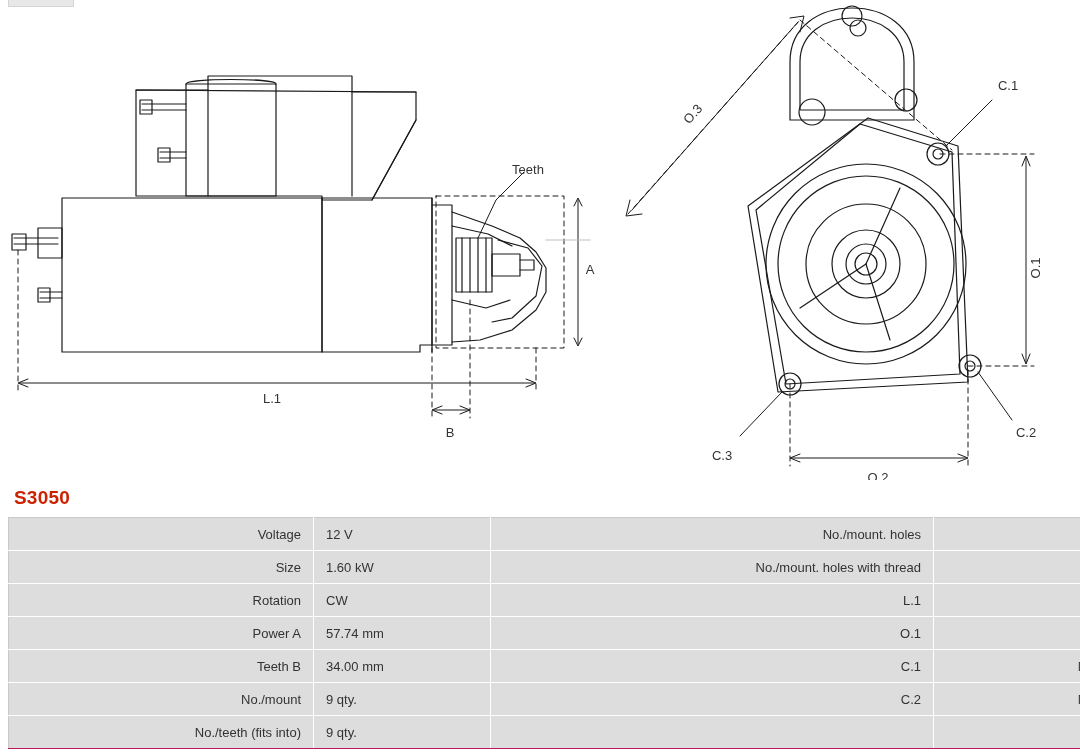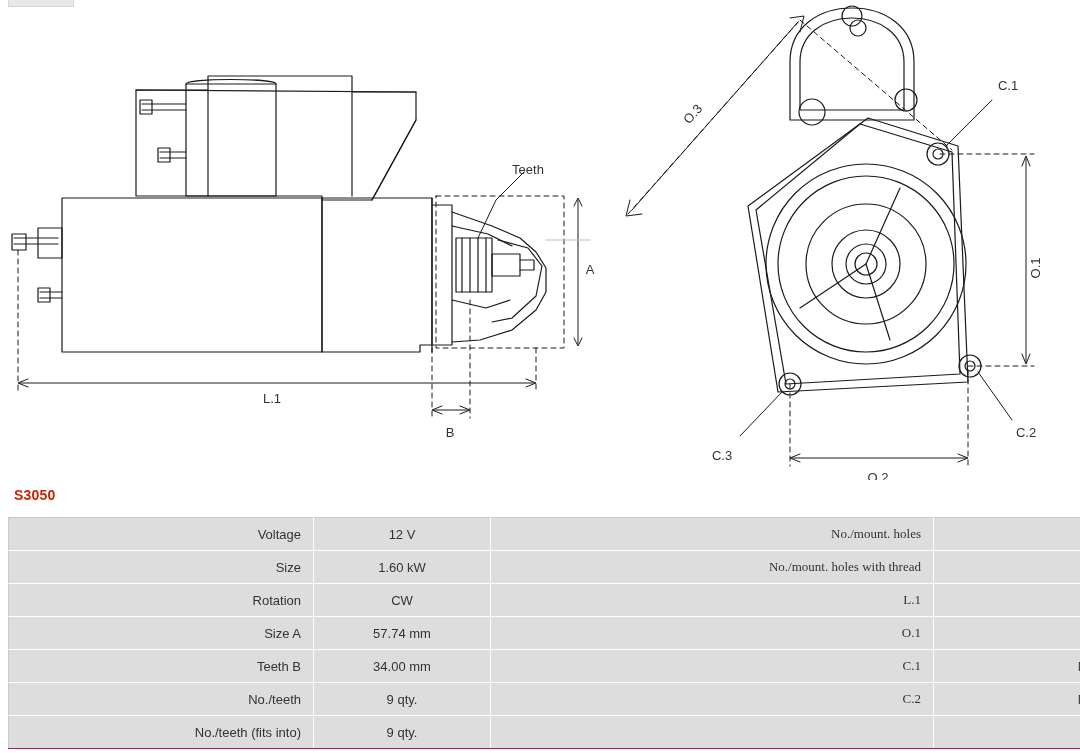--- a/index.html
+++ b/index.html
@@ -34,21 +34,21 @@
   .lbl {
     font-family: "Liberation Sans", sans-serif;
     font-size: 13px;
     fill: #333333;
   }
   
   .part-number {
     position: absolute;
     left: 14px;
     top: 487px;
-    font-size: 14px;
+    font-size: 19px;
     font-weight: bold;
     color: #cc2200;
     letter-spacing: 0.2px;
   }
   
   .spec-table {
     position: absolute;
     left: 8px;
     top: 517px;
     width: 1064px;
@@ -65,27 +65,26 @@
     vertical-align: middle;
     white-space: nowrap;
     overflow: hidden;
     text-overflow: ellipsis;
   }
   .spec-table td.label {
     text-align: right;
     width: 280px;
   }
   .spec-table td.value {
-    text-align: center;
+    text-align: left;
     width: 152px;
   }
   .spec-table td.label2 {
     text-align: right;
     width: 418px;
-    font-family: Liberation Serif, serif;
   }
   .spec-table td.value2 {
     text-align: right;
     width: 214px;
   }
   .spec-table td.empty {
     background: #dddddd;
   }
   .spec-table tr td:first-child {
     border-left: 1px solid #c9c9c9;
@@ -286,33 +285,33 @@
         <td class="label2">No./mount. holes with thread</td>
         <td class="value2">2 qty.</td>
       </tr>
       <tr>
         <td class="label">Rotation</td>
         <td class="value">CW</td>
         <td class="label2">L.1</td>
         <td class="value2">224.00 mm</td>
       </tr>
       <tr>
-        <td class="label">Size A</td>
+        <td class="label">Power A</td>
         <td class="value">57.74 mm</td>
         <td class="label2">O.1</td>
         <td class="value2">106.00 mm</td>
       </tr>
       <tr>
         <td class="label">Teeth B</td>
         <td class="value">34.00 mm</td>
         <td class="label2">C.1</td>
         <td class="value2">M12x1.75 mm</td>
       </tr>
       <tr>
-        <td class="label">No./teeth</td>
+        <td class="label">No./mount</td>
         <td class="value">9 qty.</td>
         <td class="label2">C.2</td>
         <td class="value2">M12x1.75 mm</td>
       </tr>
       <tr>
         <td class="label">No./teeth (fits into)</td>
         <td class="value">9 qty.</td>
         <td class="label2 empty"></td>
         <td class="value2 empty"></td>
       </tr>

